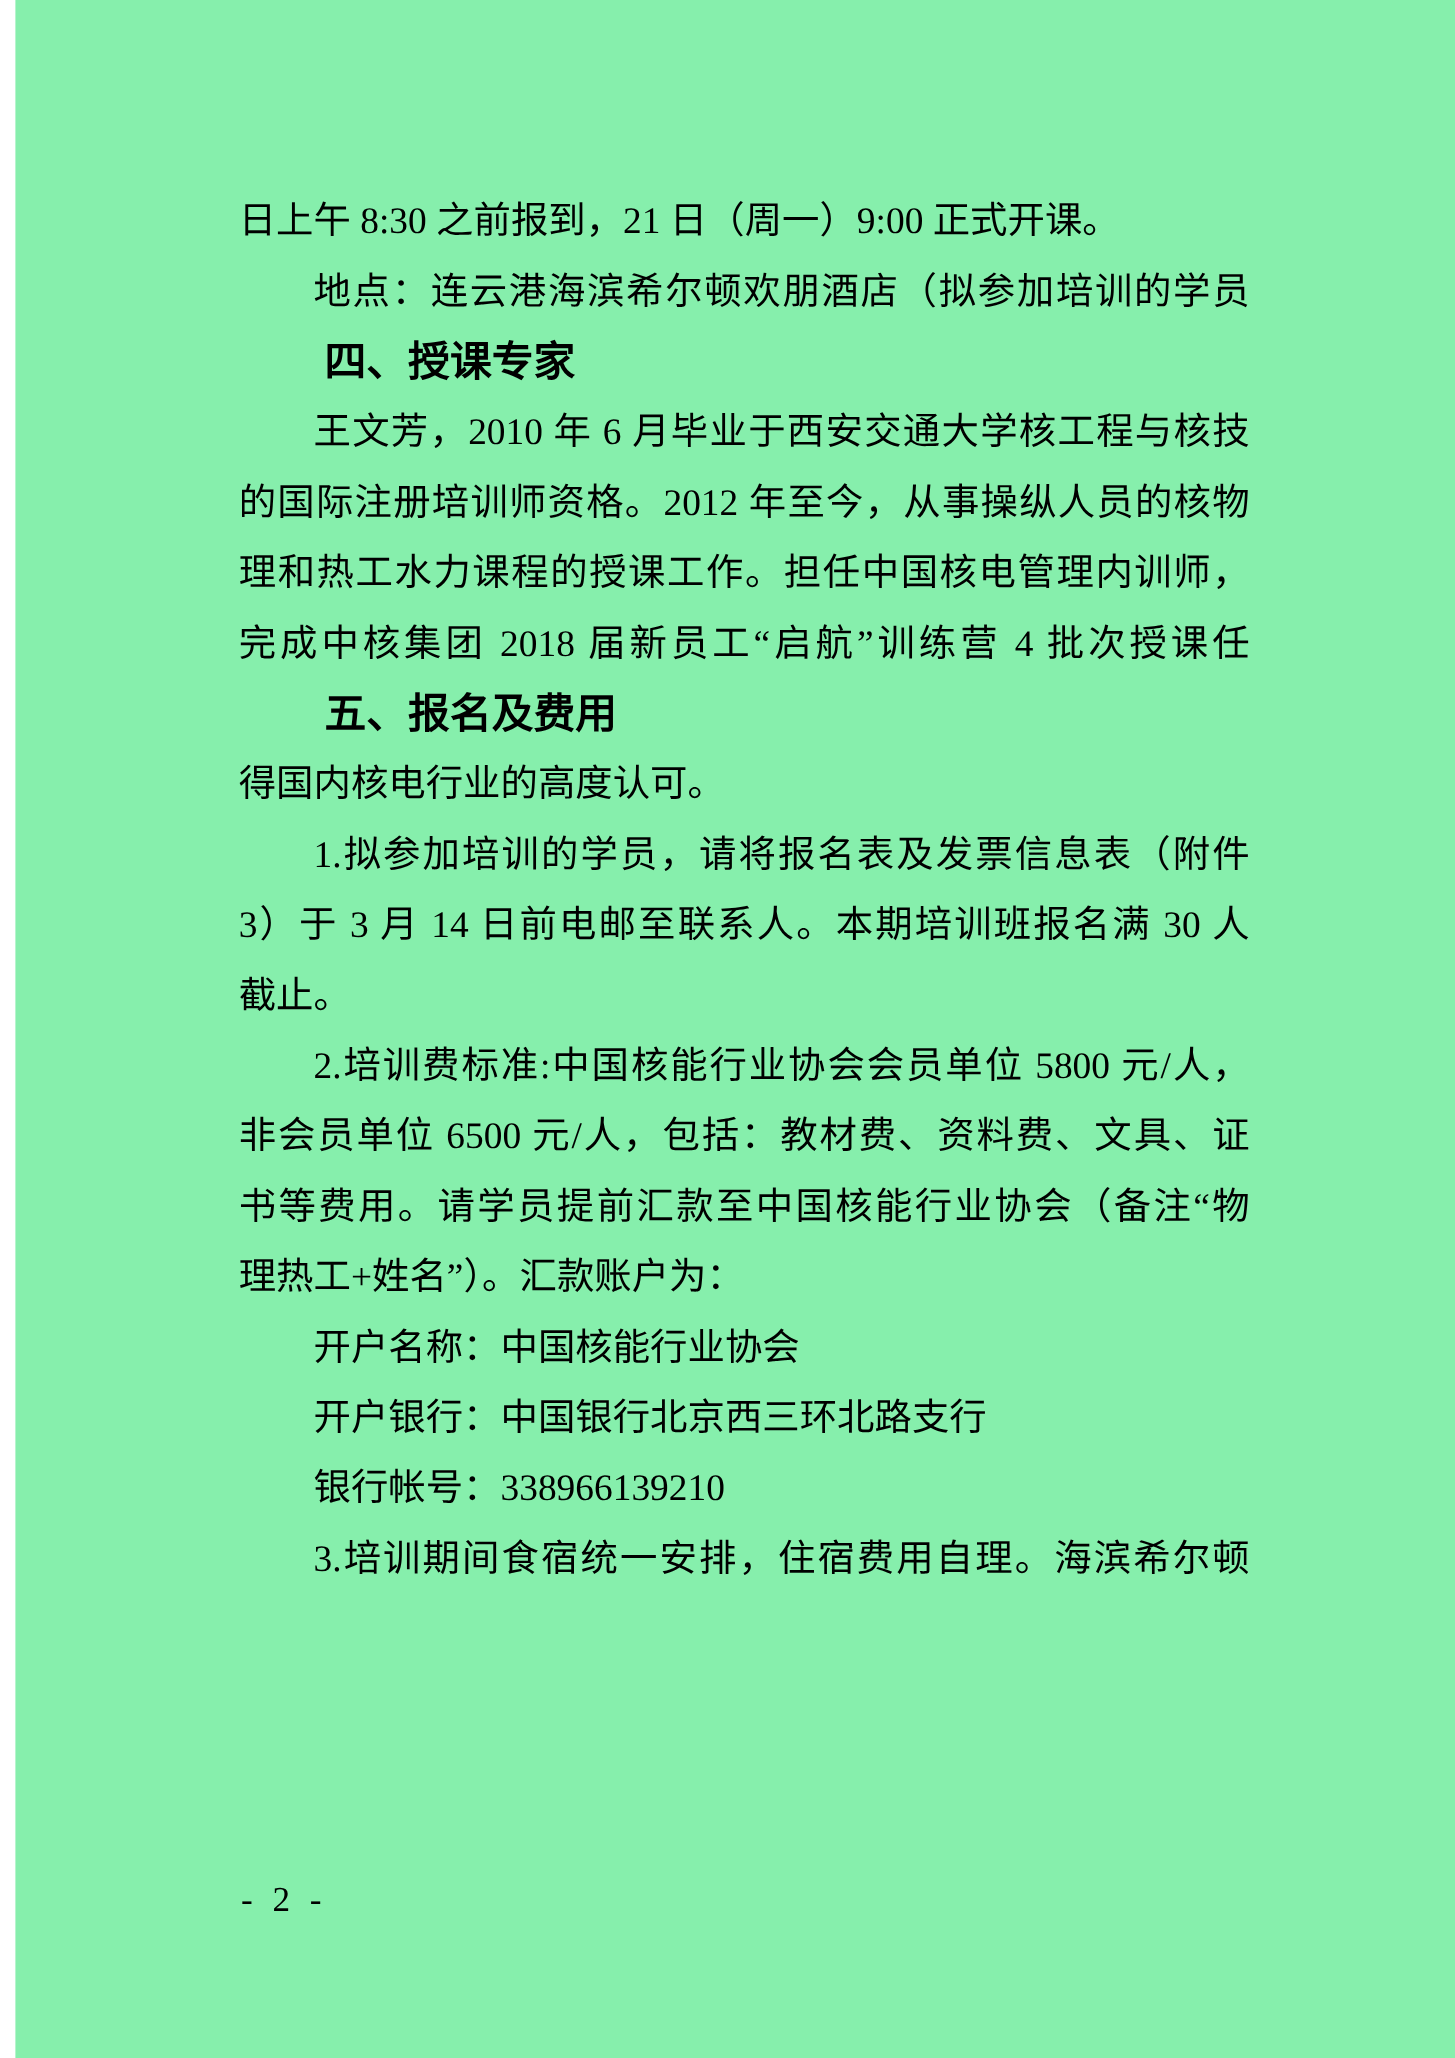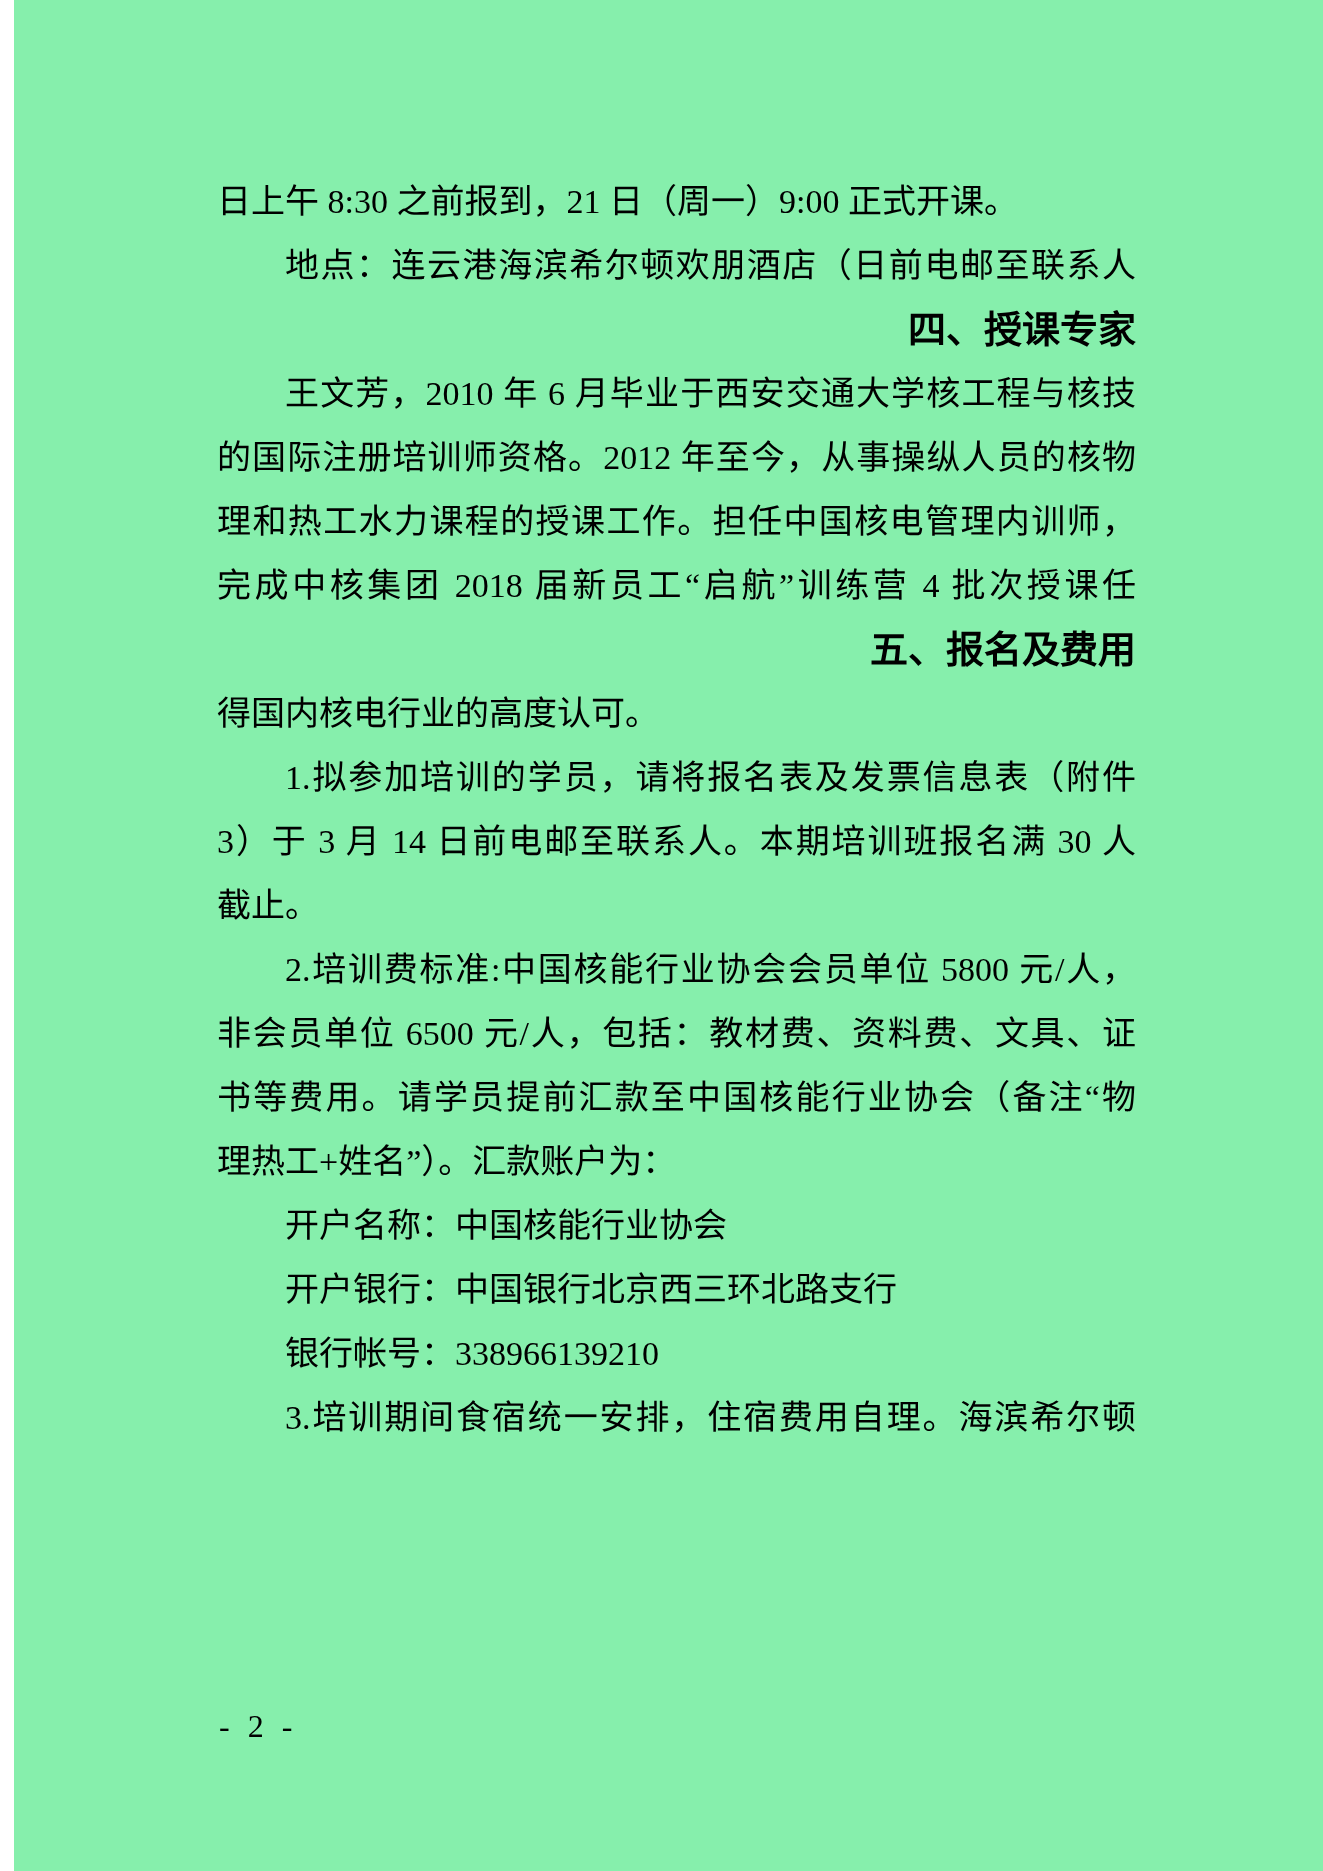--- a/index.html
+++ b/index.html
@@ -35,39 +35,39 @@
     font-family: "Liberation Sans", "DejaVu Sans", sans-serif;
     font-weight: 700;
     font-size: 38px;
   }
   .line.justify {
     text-align: justify;
     text-align-last: justify;
     text-justify: inter-character;
   }
   .line.indent-b { text-indent: 68px; }
-  .line.indent-h { text-indent: 78px; text-align: right; }
+  .line.indent-h { text-indent: 78px; }
   .page-num {
     position: absolute;
     left: 205px;
     top: 1708px;
     font-size: 32px;
     line-height: 36px;
     letter-spacing: 5px;
     font-family: "Liberation Serif", "DejaVu Serif", serif;
     color: #000000;
   }
 </style>
 </head>
 <body>
 
 <div class="page">
   <div class="text-block" id="text-block">
       <div class="line body">日上午 8:30 之前报到，21 日（周一）9:00 正式开课。</div>
-      <div class="line body justify indent-b">地点：连云港海滨希尔顿欢朋酒店（日前电邮至联系人</div>
+      <div class="line body justify indent-b">地点：连云港海滨希尔顿欢朋酒店（拟参加培训的学员</div>
       <div class="line heading indent-h">四、授课专家</div>
       <div class="line body justify indent-b">王文芳，2010 年 6 月毕业于西安交通大学核工程与核技</div>
       <div class="line body justify">的国际注册培训师资格。2012 年至今，从事操纵人员的核物</div>
       <div class="line body justify">理和热工水力课程的授课工作。担任中国核电管理内训师，</div>
       <div class="line body justify">完成中核集团 2018 届新员工“启航”训练营 4 批次授课任</div>
       <div class="line heading indent-h">五、报名及费用</div>
       <div class="line body">得国内核电行业的高度认可。</div>
       <div class="line body justify indent-b">1.拟参加培训的学员，请将报名表及发票信息表（附件</div>
       <div class="line body justify">3）于 3 月 14 日前电邮至联系人。本期培训班报名满 30 人</div>
       <div class="line body">截止。</div>

